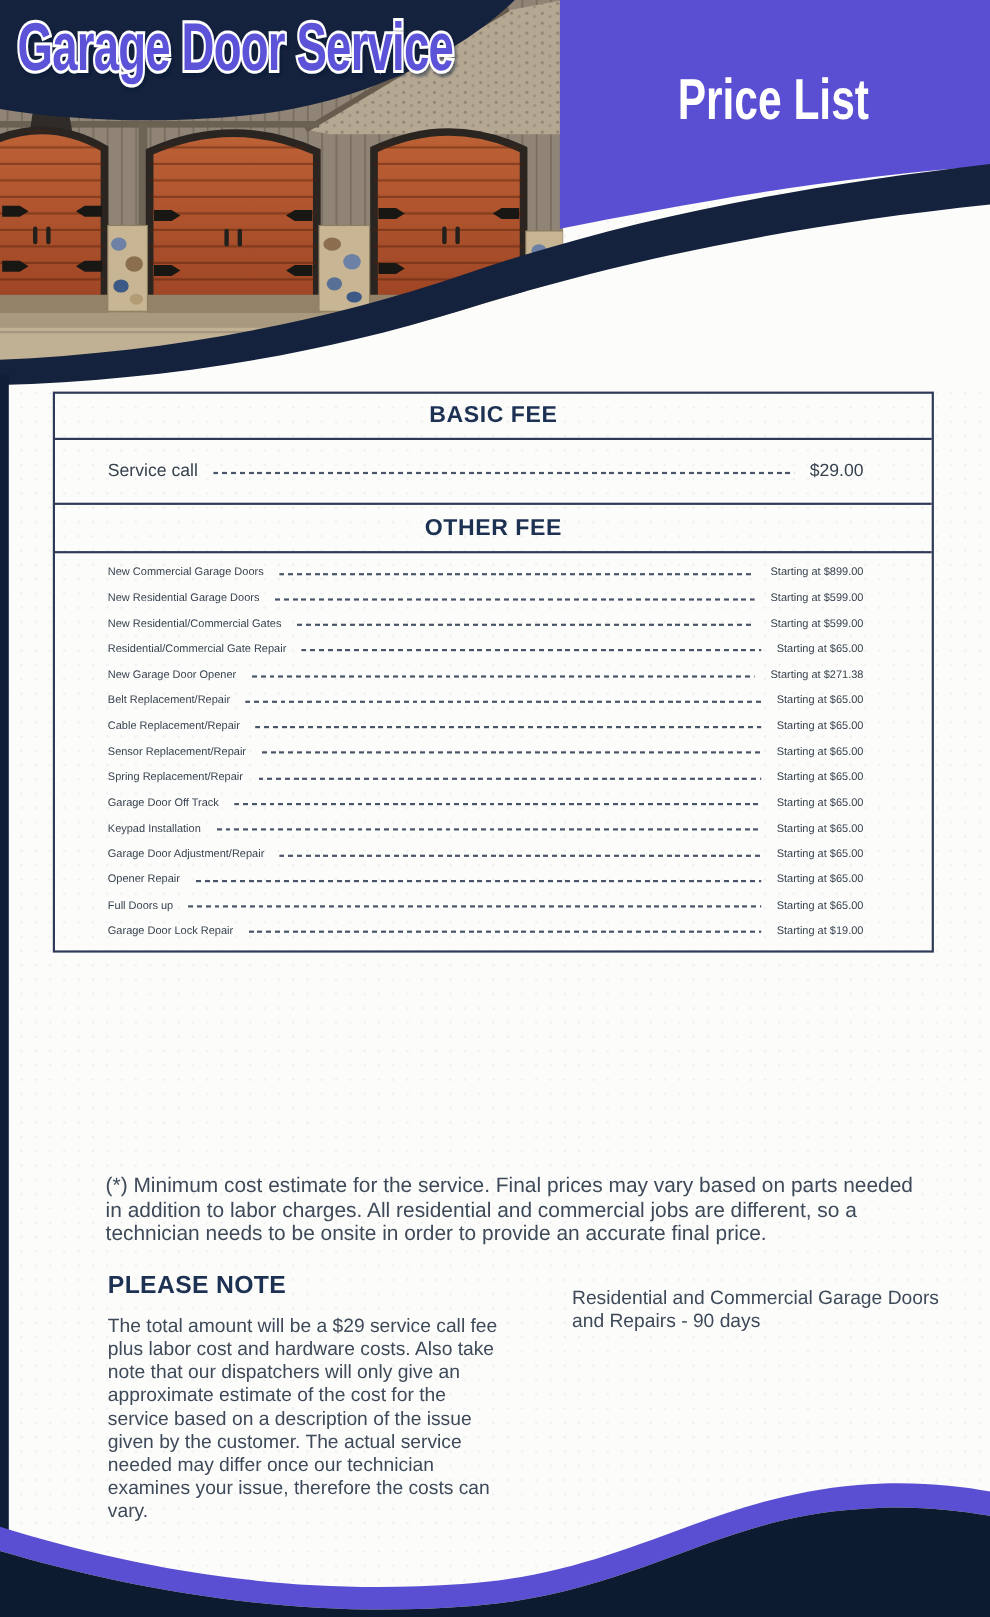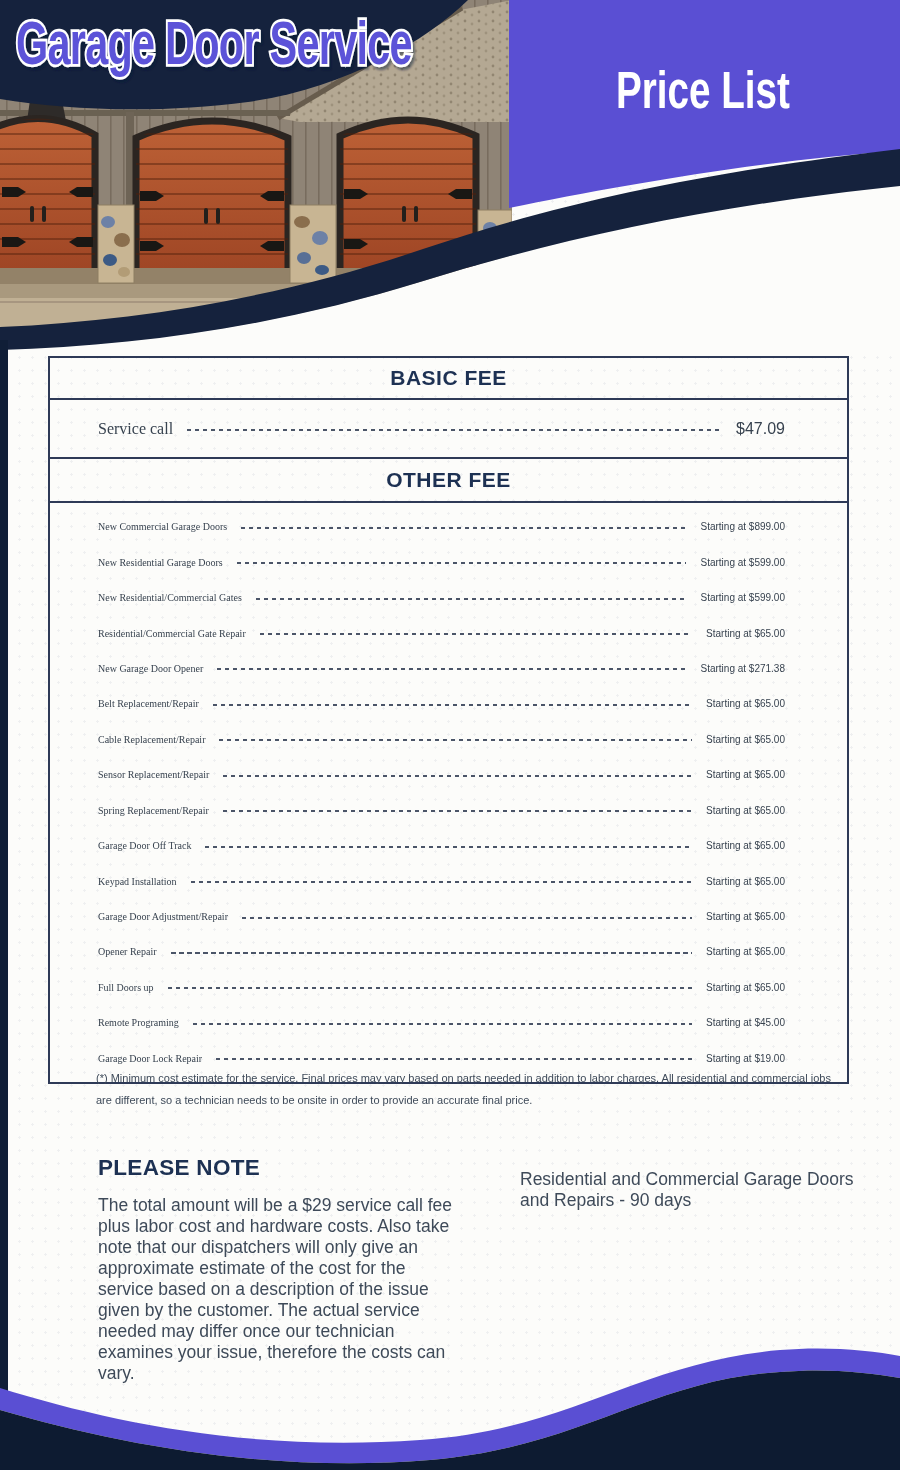--- a/index.html
+++ b/index.html
@@ -10,39 +10,39 @@
   body{font-family:"Liberation Sans","DejaVu Sans",sans-serif;}
   .page{position:relative;width:900px;height:1470px;overflow:hidden;
     background:
       radial-gradient(circle, rgba(125,135,155,.10) 1px, transparent 1.3px) 0 0/13px 13px,
       #fcfcfa;}
   svg{display:block;}
   .hero{position:absolute;left:0;top:0;width:900px;height:350px;}
   .left-strip{position:absolute;left:0;top:340px;width:8px;height:1062px;background:#101e37;}
 
   
-  .pricebox{position:absolute;left:48px;top:356px;width:801px;height:728px;
+  .pricebox{position:absolute;left:48px;top:356px;width:801px;height:510px;
     border:2px solid var(--rule);box-sizing:border-box;display:flex;flex-direction:column;}
   .box-head{height:40px;flex:0 0 40px;display:flex;align-items:center;justify-content:center;
     font-weight:bold;font-size:21px;letter-spacing:.5px;color:var(--heading);
     border-bottom:2px solid var(--rule);}
   .box-head.other{border-top:2px solid var(--rule);flex-basis:42px;height:42px;}
   .basic-list{flex:0 0 57px;display:flex;flex-direction:column;justify-content:center;
     padding:0 62px 0 48px;}
   .fee-list{flex:1;display:flex;flex-direction:column;justify-content:space-around;
     padding:6px 62px 6px 48px;}
   .fee-row{display:flex;align-items:center;font-size:10px;color:#37424f;}
   .basic-list .fee-row{font-size:16px;}
-  .fee-label{white-space:nowrap;font-family:Liberation Serif, serif;}
+  .fee-label{white-space:nowrap;}
   .fee-price{white-space:nowrap;}
   .leader{flex:1;height:2px;margin:2px 14px 0 14px;
     background:repeating-linear-gradient(90deg,#4b5568 0 4.5px,transparent 4.5px 8px);}
 
   .footnote{position:absolute;left:96px;top:1068px;width:746px;
-    font-size:11px;line-height:21.5px;color:var(--body);}
+    font-size:19px;line-height:21.5px;color:var(--body);}
 
   .note-col{position:absolute;top:1155px;}
   .note-col.left{left:98px;width:366px;}
   .note-col.right{left:520px;width:352px;}
   .note-col h3{margin:0;font-size:22.5px;letter-spacing:.3px;color:var(--heading);}
   .note-col p{margin:14px 0 0 0;font-size:17.5px;line-height:21px;color:var(--body);}
 
   .bottom-wave{position:absolute;left:0;bottom:0;width:900px;height:140px;}
 
   .fill-purple{fill:var(--purple);} .fill-navy{fill:var(--navy);} .fill-navyd{fill:var(--navy_dark);}
@@ -167,21 +167,21 @@
   <div class="left-strip"></div>
 
   <div class="pricebox">
     <div class="box-head">BASIC FEE</div>
 
     <div class="basic-list">
 
         <div class="fee-row">
           <span class="fee-label">Service call</span>
           <span class="leader"></span>
-          <span class="fee-price">$47.09</span>
+          <span class="fee-price">$29.00</span>
         </div>
       </div>
 
     <div class="box-head other">OTHER FEE</div>
 
     <div class="fee-list">
 
         <div class="fee-row">
           <span class="fee-label">New Commercial Garage Doors</span>
           <span class="leader"></span>
@@ -259,25 +259,20 @@
           <span class="leader"></span>
           <span class="fee-price">Starting at $65.00</span>
         </div>
 
         <div class="fee-row">
           <span class="fee-label">Full Doors up</span>
           <span class="leader"></span>
           <span class="fee-price">Starting at $65.00</span>
         </div>
 
-        <div class="fee-row">
-          <span class="fee-label">Remote Programing</span>
-          <span class="leader"></span>
-          <span class="fee-price">Starting at $45.00</span>
-        </div>
 
 
         <div class="fee-row">
           <span class="fee-label">Garage Door Lock Repair</span>
           <span class="leader"></span>
           <span class="fee-price">Starting at $19.00</span>
         </div>
       </div>
   </div>
 

